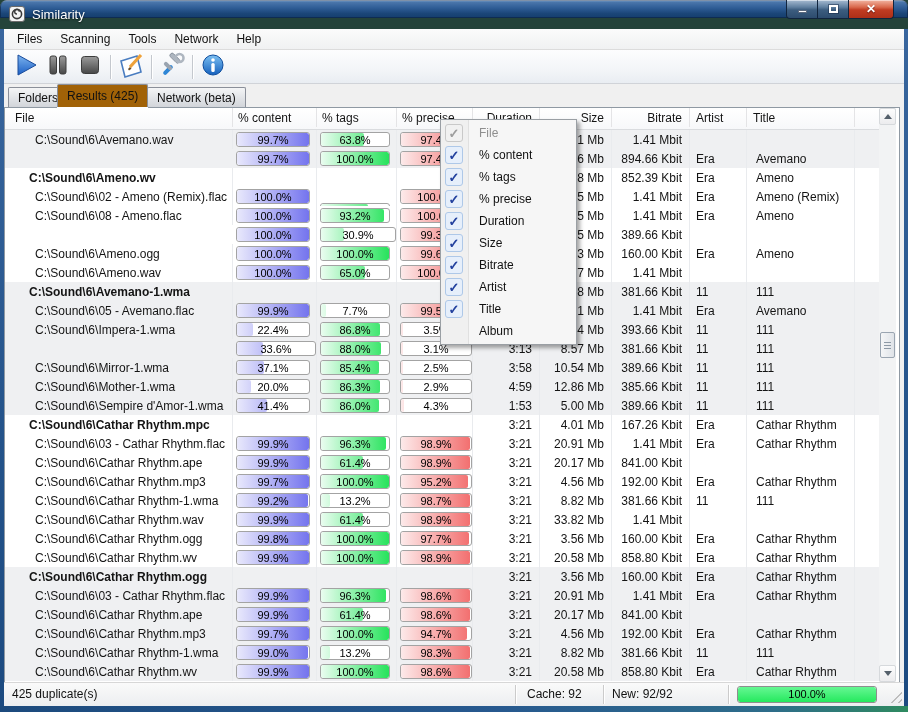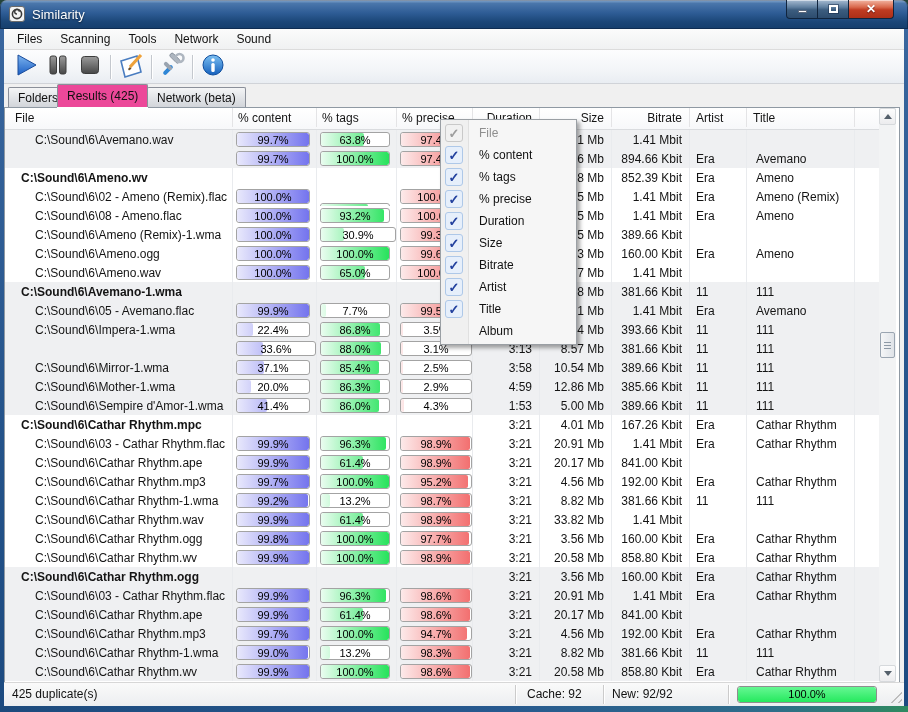--- a/index.html
+++ b/index.html
@@ -1,21 +1,21 @@
 <!DOCTYPE html>
 <html><head>
 <meta charset="utf-8">
 <style>
   html,body{margin:0;padding:0;background:#24433a;font-family:"Liberation Sans",sans-serif;}
   *{box-sizing:border-box;}
   #win{position:relative;width:908px;height:712px;overflow:hidden;border-radius:7px 7px 0 0;
        font-family:"Liberation Sans",sans-serif;}
 
   
-  .titlebar{position:absolute;left:0;top:0;width:908px;height:29px;border-radius:6px 6px 0 0;
+  .titlebar{position:absolute;left:0;top:0;width:908px;height:18px;border-radius:6px 6px 0 0;
     background:linear-gradient(180deg,#86a9cf 0%,#4a76ab 12%,#2e5c95 45%,#1b4678 75%,#153e6d 100%);
     box-shadow:inset 0 1px 0 rgba(255,255,255,.35), inset 0 0 0 1px rgba(10,30,60,.55);}
   .app-icon{position:absolute;left:9px;top:6px;width:16px;height:16px;background:#f4f4f4;
     border-radius:3px;border:1px solid #6b6b6b;display:flex;align-items:center;justify-content:center;}
   .title-text{position:absolute;left:32px;top:7px;color:#fff;font-size:13px;
     text-shadow:0 1px 2px rgba(0,0,0,.6);}
   .winbtns{position:absolute;right:14px;top:0;height:19px;display:flex;}
   .wb{height:19px;border:1px solid #10243d;border-top:none;display:flex;align-items:center;
     justify-content:center;background:linear-gradient(180deg,#a7bcd2 0%,#5f7f9f 40%,#3c5d7f 55%,#2d4c6e 100%);
     box-shadow:inset 0 1px 0 rgba(255,255,255,.5);cursor:default;}
@@ -44,35 +44,35 @@
     background:linear-gradient(180deg,#fdfdfe 0%,#f3f5f8 60%,#e9edf2 100%);border-bottom:1px solid #d0d3d8;padding-left:6px;}
   .tb-btn{width:32px;height:30px;display:flex;align-items:center;justify-content:center;border-radius:3px;}
   .tb-sep{width:1px;height:24px;background:#c4c8ce;box-shadow:1px 0 0 #fff;margin:0 4px;}
 
   
   .tabstrip{position:absolute;left:0;top:55px;width:900px;height:23px;}
   .tab{position:absolute;bottom:0;height:20px;padding:0 9px;font-size:12px;color:#111;
     background:linear-gradient(180deg,#f4f5f6 0%,#e4e6e9 45%,#d2d5da 100%);
     border:1px solid #8a8f99;border-bottom:none;border-radius:2px 2px 0 0;
     display:flex;align-items:center;cursor:default;}
-  .tab.active{height:23px;background:#ec4899;z-index:5;box-shadow:0 1px 0 #fff;}
+  .tab.active{height:23px;background:#a16207;z-index:5;box-shadow:0 1px 0 #fff;}
 
   
   .panel{position:absolute;left:0;top:78px;width:896px;height:576px;background:#fff;border:1px solid #8f99a3;}
   .thead{position:absolute;left:0;top:0;width:874px;height:22px;background:linear-gradient(180deg,#ffffff,#f7f8fa);
     border-bottom:1px solid #dadcdf;z-index:2;}
   .hcell{position:absolute;top:0;height:21px;font-size:12px;color:#111;display:flex;align-items:center;
     border-right:1px solid #e4e4e6;cursor:default;}
   .tbody{position:absolute;left:0;top:22px;width:874px;height:552px;overflow:hidden;}
   .trow{position:relative;width:874px;height:19px;background:#fff;}
   .trow.shade{background:#eff0f2;}
   .cell{position:absolute;top:0;height:19px;font-size:12px;color:#141414;display:flex;align-items:center;
     border-right:1px solid #e9ebee;overflow:hidden;white-space:nowrap;}
   .c-file{left:0;width:228px;padding-left:30px;}
-  .trow.group .c-file{padding-left:16px;font-weight:bold;}
+  .trow.group .c-file{padding-left:24px;font-weight:bold;}
   .c-content{left:228px;width:84px;}
   .c-tags{left:312px;width:80px;}
   .c-precise{left:392px;width:76px;}
   .c-dur{left:468px;width:67px;justify-content:flex-end;padding-right:7px;}
   .c-size{left:535px;width:72px;justify-content:flex-end;padding-right:7px;}
   .c-bit{left:607px;width:78px;justify-content:flex-end;padding-right:7px;}
   .c-artist{left:685px;width:57px;padding-left:6px;}
   .c-title{left:742px;width:108px;padding-left:9px;}
   .c-rest{left:850px;width:24px;border-right:none;}
   .h-file{padding-left:10px;}
@@ -148,21 +148,21 @@
         </div>
     </div>
   </div>
 
   <div class="client">
     <div class="menubar">
         <div class="menu-item">Files</div>
         <div class="menu-item">Scanning</div>
         <div class="menu-item">Tools</div>
         <div class="menu-item">Network</div>
-        <div class="menu-item">Sound</div>
+        <div class="menu-item">Help</div>
       </div>
     <div class="toolbar">
         <div class="tb-btn">
           <span><svg width="24" height="24" viewBox="0 0 24 24">
               <defs>
                 <linearGradient id="gp" x1="0" y1="0" x2="0" y2="1">
                   <stop offset="0" stop-color="#7db4ef"></stop>
                   <stop offset="1" stop-color="#1c5fc4"></stop>
                 </linearGradient>
               </defs>
@@ -357,21 +357,20 @@
               </div>
             </div>
             <div class="cell c-dur">4:16</div>
             <div class="cell c-size">25.05 Mb</div>
             <div class="cell c-bit">1.41 Mbit</div>
             <div class="cell c-artist">Era</div>
             <div class="cell c-title">Ameno</div>
             <div class="cell c-rest"></div>
           </div>
           <div class="trow">
-            <div class="cell c-file">C:\Sound\6\Ameno (Remix)-1.wma</div>
             <div class="cell c-content">
               <div class="bar" style="width: 74px;">
                 <div class="fill" style="width: 100%; background: linear-gradient(to right, rgb(233, 233, 252), rgb(116, 116, 238)) 0% 0% / 72px 100%;"></div>
                 <div class="blabel">100.0%</div>
               </div>
             </div>
             <div class="cell c-tags">
               <div class="bar" style="width: 92px;">
                 <div class="fill" style="width: 30.9%; background: linear-gradient(to right, rgb(234, 253, 240), rgb(39, 227, 92)) 0% 0% / 68px 100%;"></div>
                 <div class="blabel">30.9%</div>

